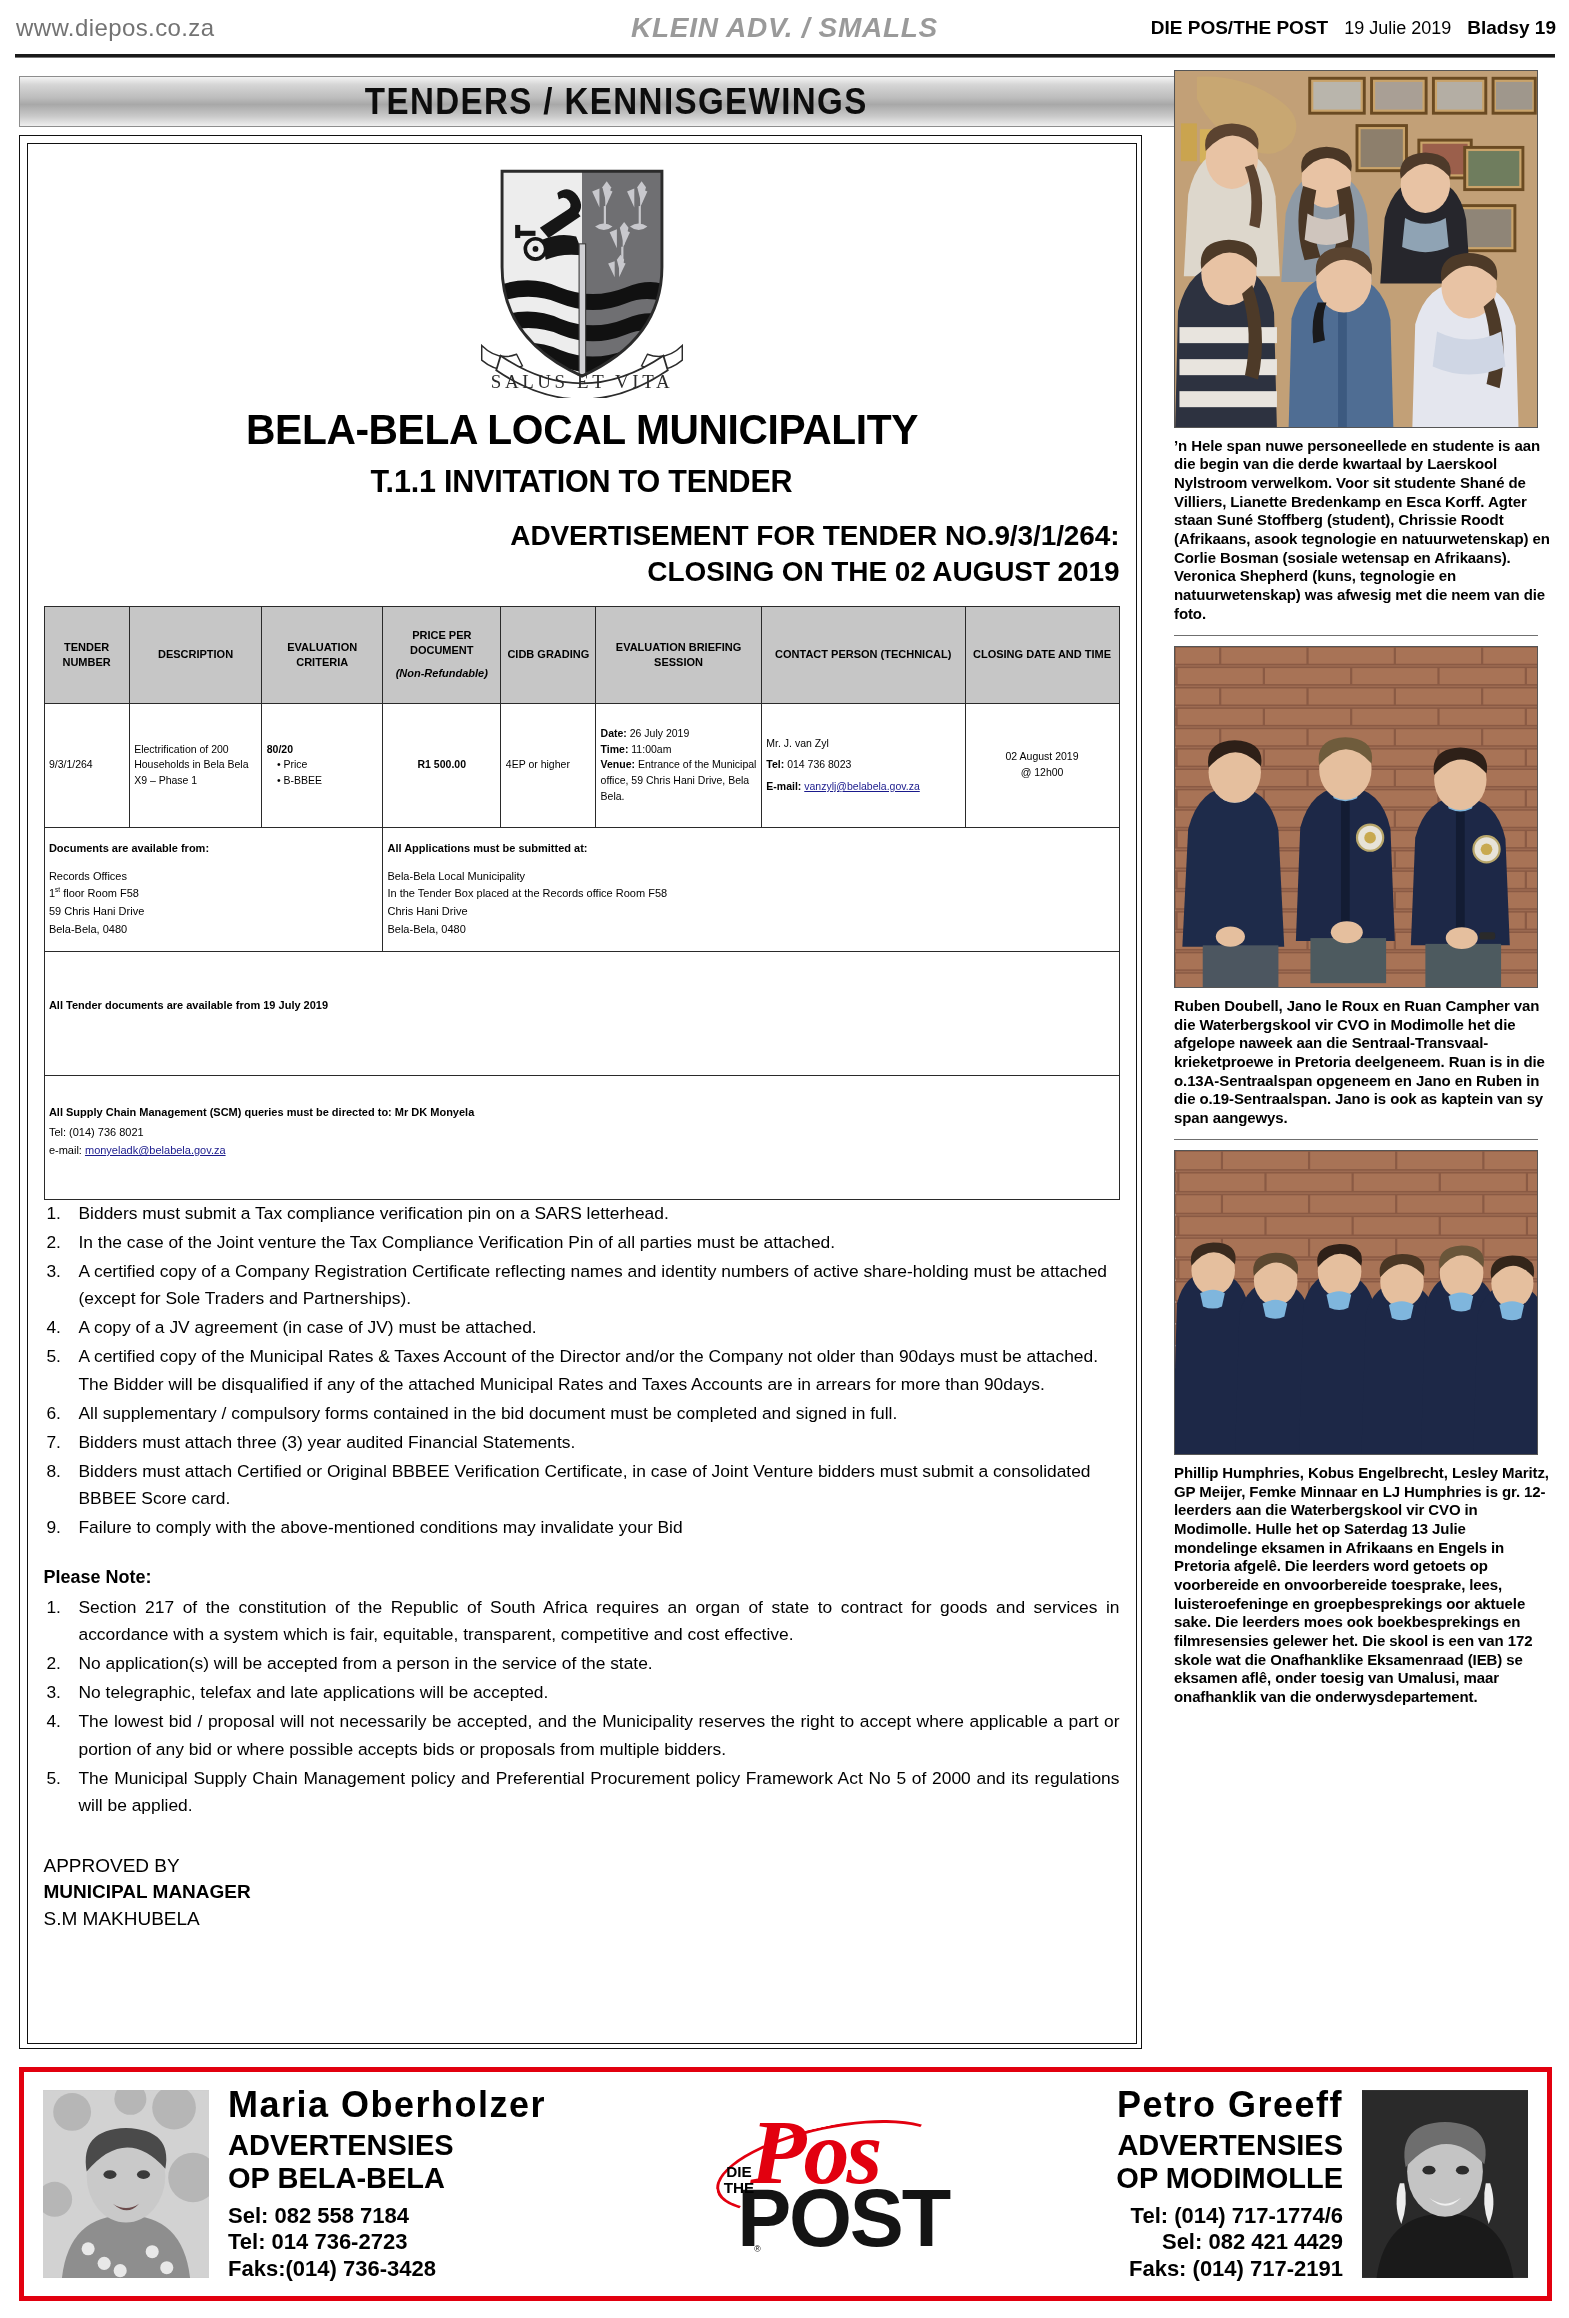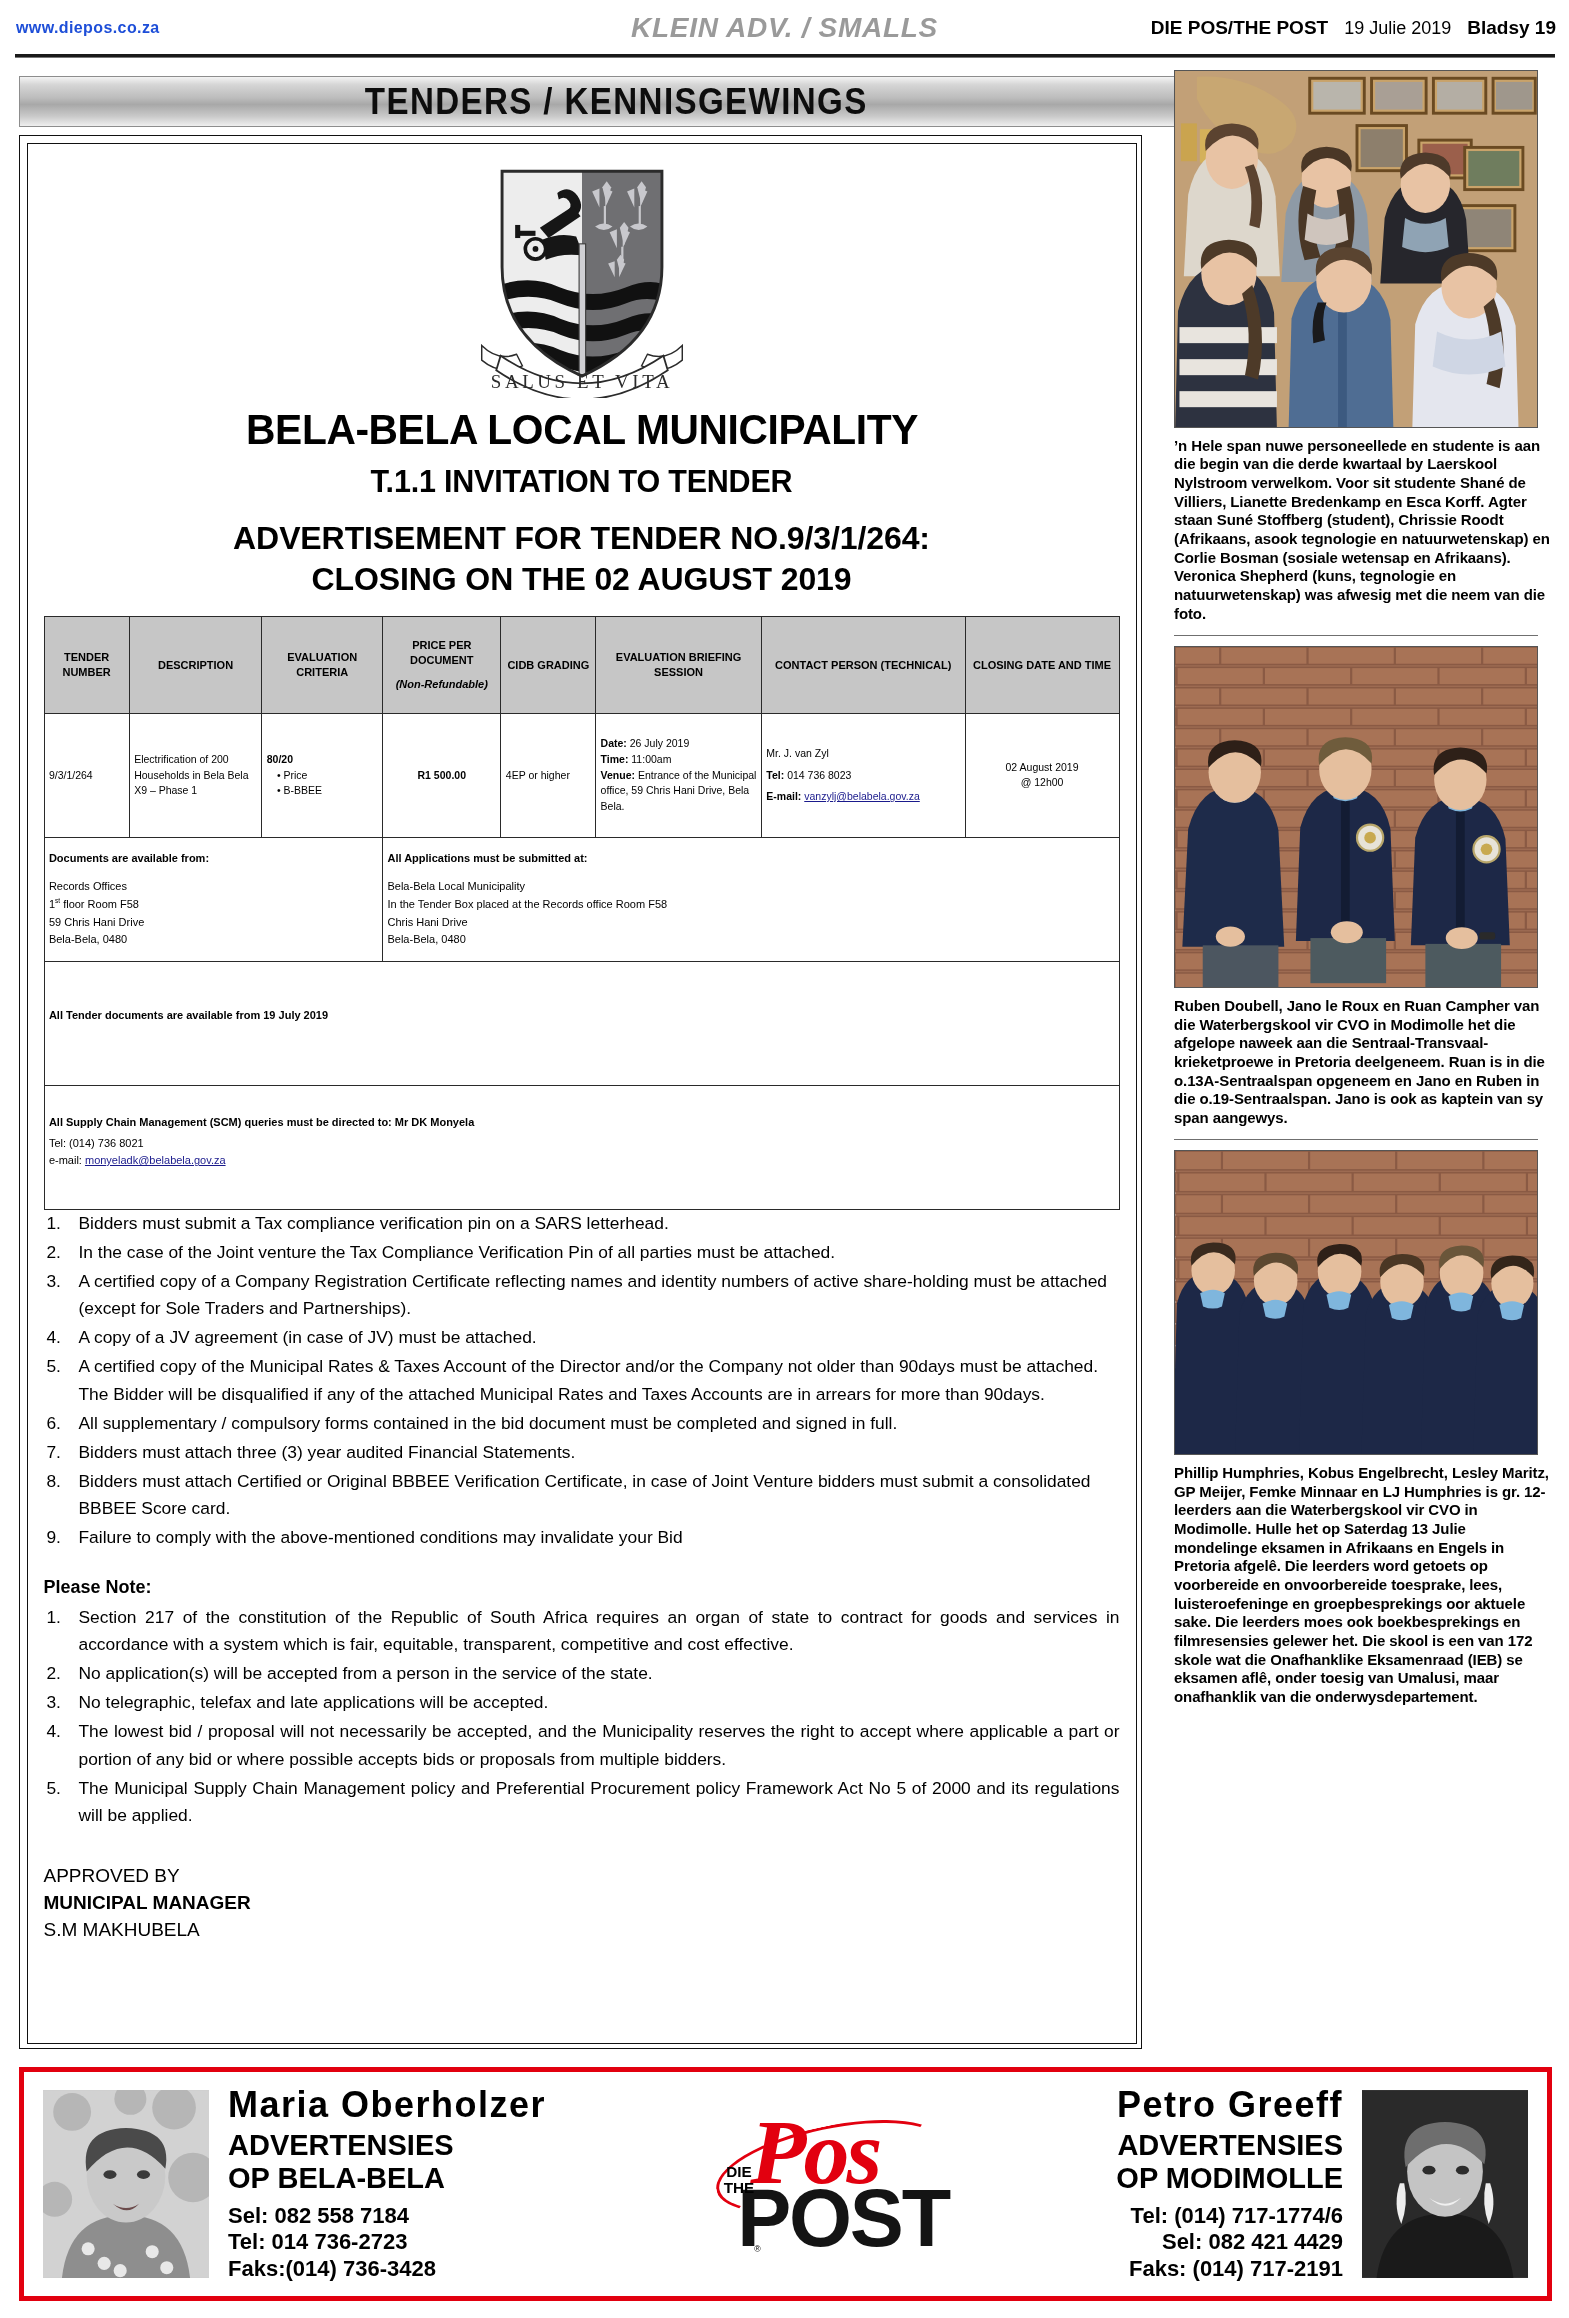--- a/index.html
+++ b/index.html
@@ -21,23 +21,23 @@
   .masthead {
     position: absolute;
     left: 0; top: 5.8px;
     width: 1569px; height: 45px;
     display: flex;
     align-items: center;
   }
   .mh-url {
     position: absolute; left: 16px; top: 50%;
     transform: translateY(-50%);
-    color: #1d4ed8;
-    font-weight: bold;
-    font-size: 16px;
+    color: #737373;
+    font-weight: normal;
+    font-size: 24px;
     letter-spacing: 0.4px;
   }
   .mh-section {
     position: absolute; left: 50%; top: 50%;
     transform: translate(-50%, -50%);
     color: #9a9a9a;
     font-weight: bold;
     font-size: 28px;
     letter-spacing: 0.7px;
     font-style: italic;
@@ -110,22 +110,22 @@
     transform: scaleX(0.97);
   }
   .t11 {
     text-align: center;
     font-size: 30.5px;
     font-weight: bold;
     margin-top: 10.2px;
     letter-spacing: -0.2px;
   }
   .advert-line {
-    text-align: center;
-    font-size: 32px;
+    text-align: right;
+    font-size: 28px;
     font-weight: bold;
     margin-top: 19px;
     line-height: 1.28;
     letter-spacing: -0.1px;
   }
 
   
   table.tender {
     width: 100%;
     margin-top: 16px;

